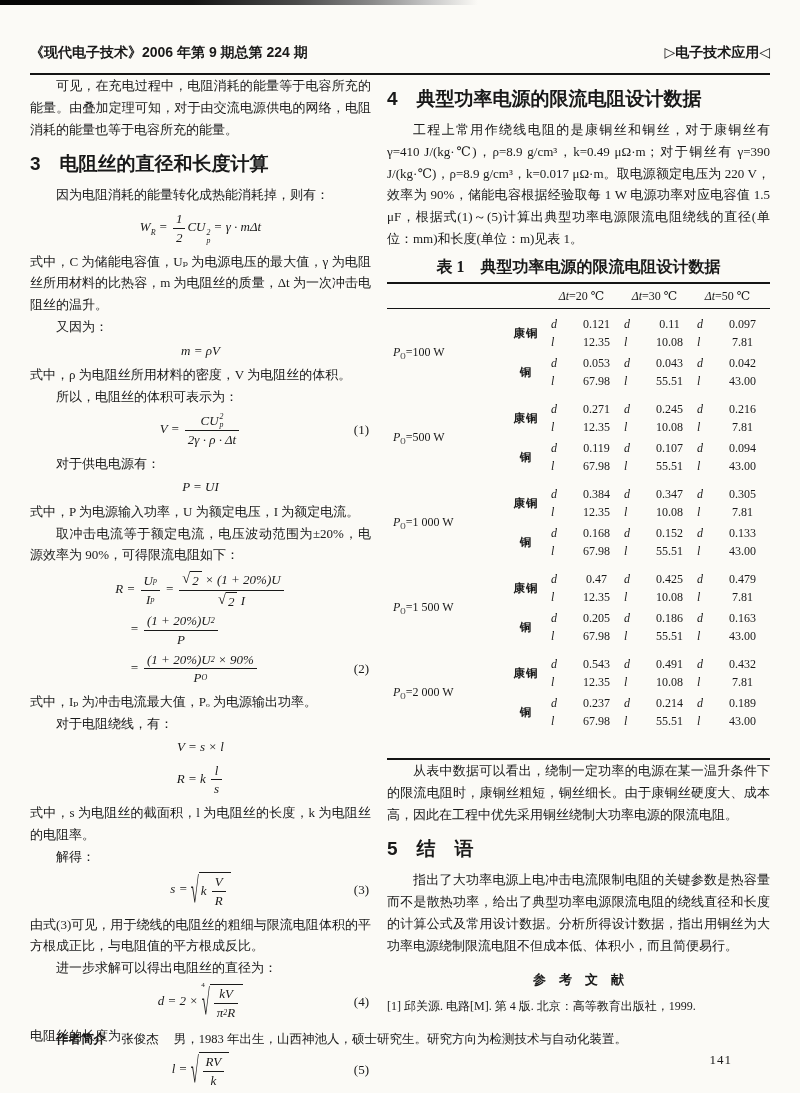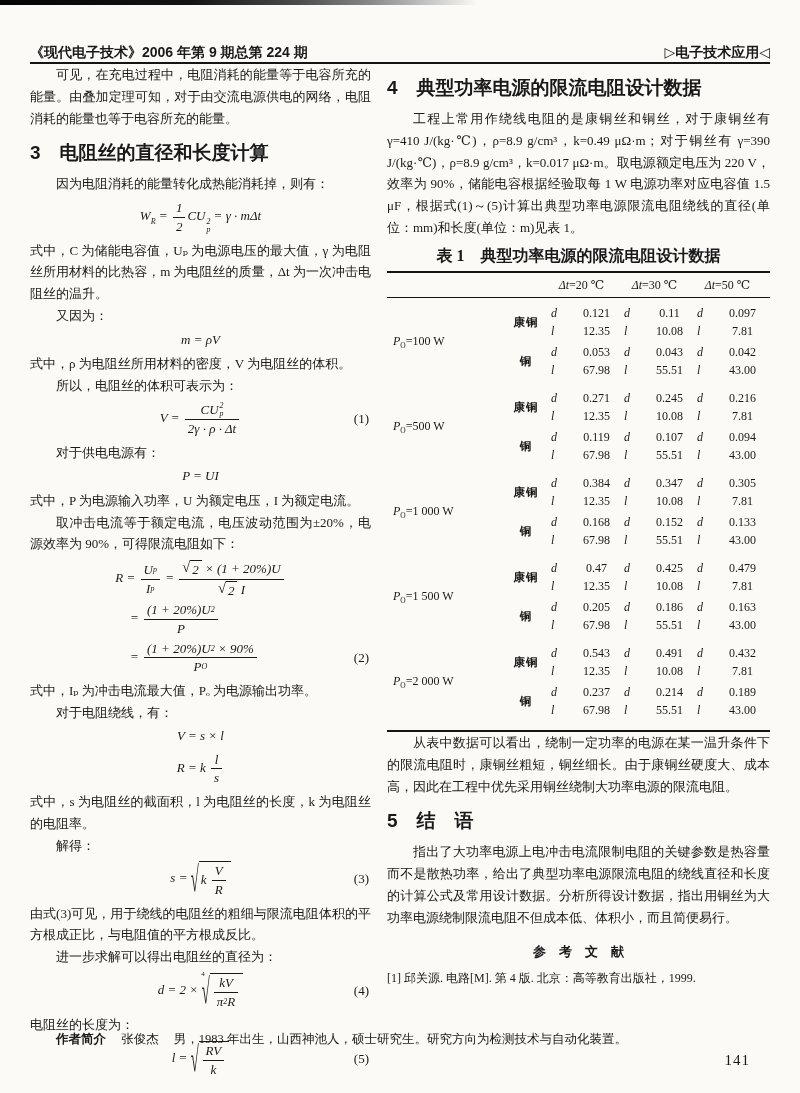--- a/index.html
+++ b/index.html
@@ -7,21 +7,21 @@
   body{
     width:800px;height:1093px;position:relative;overflow:hidden;
     background:#fbfaf6;color:#191919;
     font-family:"Liberation Serif","DejaVu Serif",serif;
     font-size:13px;
   }
   .scan-strip{position:absolute;top:0;left:0;height:5px;width:478px;
     background:linear-gradient(to right,#050505 0%,#141414 40%,#4a4a4a 62%,#8a8a8a 78%,#c8c8c8 90%,rgba(250,250,250,0) 100%);}
   .page{padding:44px 30px 0 30px;}
   .hdr{display:flex;justify-content:space-between;align-items:flex-end;
-    border-bottom:2.5px solid #141414;padding-bottom:0;
+    border-bottom:2.5px solid #141414;padding-bottom:11px;
     font-family:"Liberation Sans","DejaVu Sans",sans-serif;font-weight:bold;font-size:14px;}
   .cols{display:flex;gap:16px;}
   .col-left{width:352px;}
   .col-right{width:386px;}
   .para{line-height:1.68;text-align:justify;}
   .para.ind{text-indent:2em;}
   .sect-h{font-family:"Liberation Sans","DejaVu Sans",sans-serif;font-weight:bold;font-size:19px;margin:11px 0 7px;}
   .ref-h{font-family:"Liberation Sans","DejaVu Sans",sans-serif;font-weight:bold;font-size:13px;text-align:center;margin:14px 0 8px;}
   .ref-item{line-height:1.6;font-size:12px;}
   
@@ -37,41 +37,41 @@
   .fn{border-bottom:1px solid #191919;padding:0 3px 1px;line-height:1.2;display:inline-flex;align-items:center;justify-content:center;}
   .fd{padding:1px 3px 0;line-height:1.2;display:inline-flex;align-items:center;justify-content:center;}
   .sqrt{display:inline-flex;align-items:flex-start;vertical-align:middle;}
   .rad{font-style:normal;line-height:1;font-size:1.12em;}
   .sqrt.tall .rad{display:inline-block;transform:scaleY(2.45);transform-origin:top center;margin-top:1px;}
   .sqb{border-top:1.3px solid #191919;padding:1px 3px 0 2px;display:inline-flex;align-items:center;}
   .deg{font-size:0.55em;font-style:normal;margin-right:-3px;margin-top:-3px;}
   
   .tblwrap{margin-top:2px;}
   .tbl-title{text-align:center;font-family:Liberation Serif, serif;font-weight:bold;font-size:16px;margin:7px 0 4px;}
-  .tbl{border-top:2px solid #141414;border-bottom:2px solid #141414;padding-bottom:3px;font-size:12px;}
+  .tbl{border-top:2px solid #141414;border-bottom:2px solid #141414;padding-bottom:20px;font-size:12px;}
   .tbl-head{display:flex;border-bottom:1.5px solid #141414;padding:5px 0 4px;align-items:center;}
   .th-sp{width:158px;}
   .th{width:73px;text-align:center;}
   .th .sym{font-style:italic;}
   .tgroup{display:flex;align-items:center;margin:4px 0;}
   .tpower{width:108px;padding-left:6px;}
   .tpower .base{font-style:italic;}
   .tpower .psub{font-size:0.62em;}
   .tmats{flex:1;}
   .tmat{display:flex;align-items:center;margin:3px 0;}
   .tmatlabel{width:50px;text-align:center;font-family:"Liberation Sans","DejaVu Sans",sans-serif;font-weight:bold;font-size:11.5px;letter-spacing:1px;}
   .tlines{flex:1;}
   .tline{display:flex;align-items:center;height:18px;}
   .tsym{width:18px;font-style:italic;}
   .tval{width:55px;text-align:center;}
   
   .author{position:absolute;left:30px;right:30px;top:1031px;font-size:12.5px;padding-left:26px;}
   .author .lbl{font-family:"Liberation Sans","DejaVu Sans",sans-serif;font-weight:bold;margin-right:12px;}
   .author .name{margin-right:12px;}
-  .pagenum{position:absolute;right:50px;top:1052px;font-size:15px;letter-spacing:1px;}
+  .pagenum{position:absolute;right:68px;top:1052px;font-size:13px;letter-spacing:1px;}
 </style>
 </head>
 <body>
 
 <div class="scan-strip"></div>
 
 <div class="page">
   <div class="hdr">
     <span>《现代电子技术》2006 年第 9 期总第 224 期</span>
     <span>▷电子技术应用◁</span>

